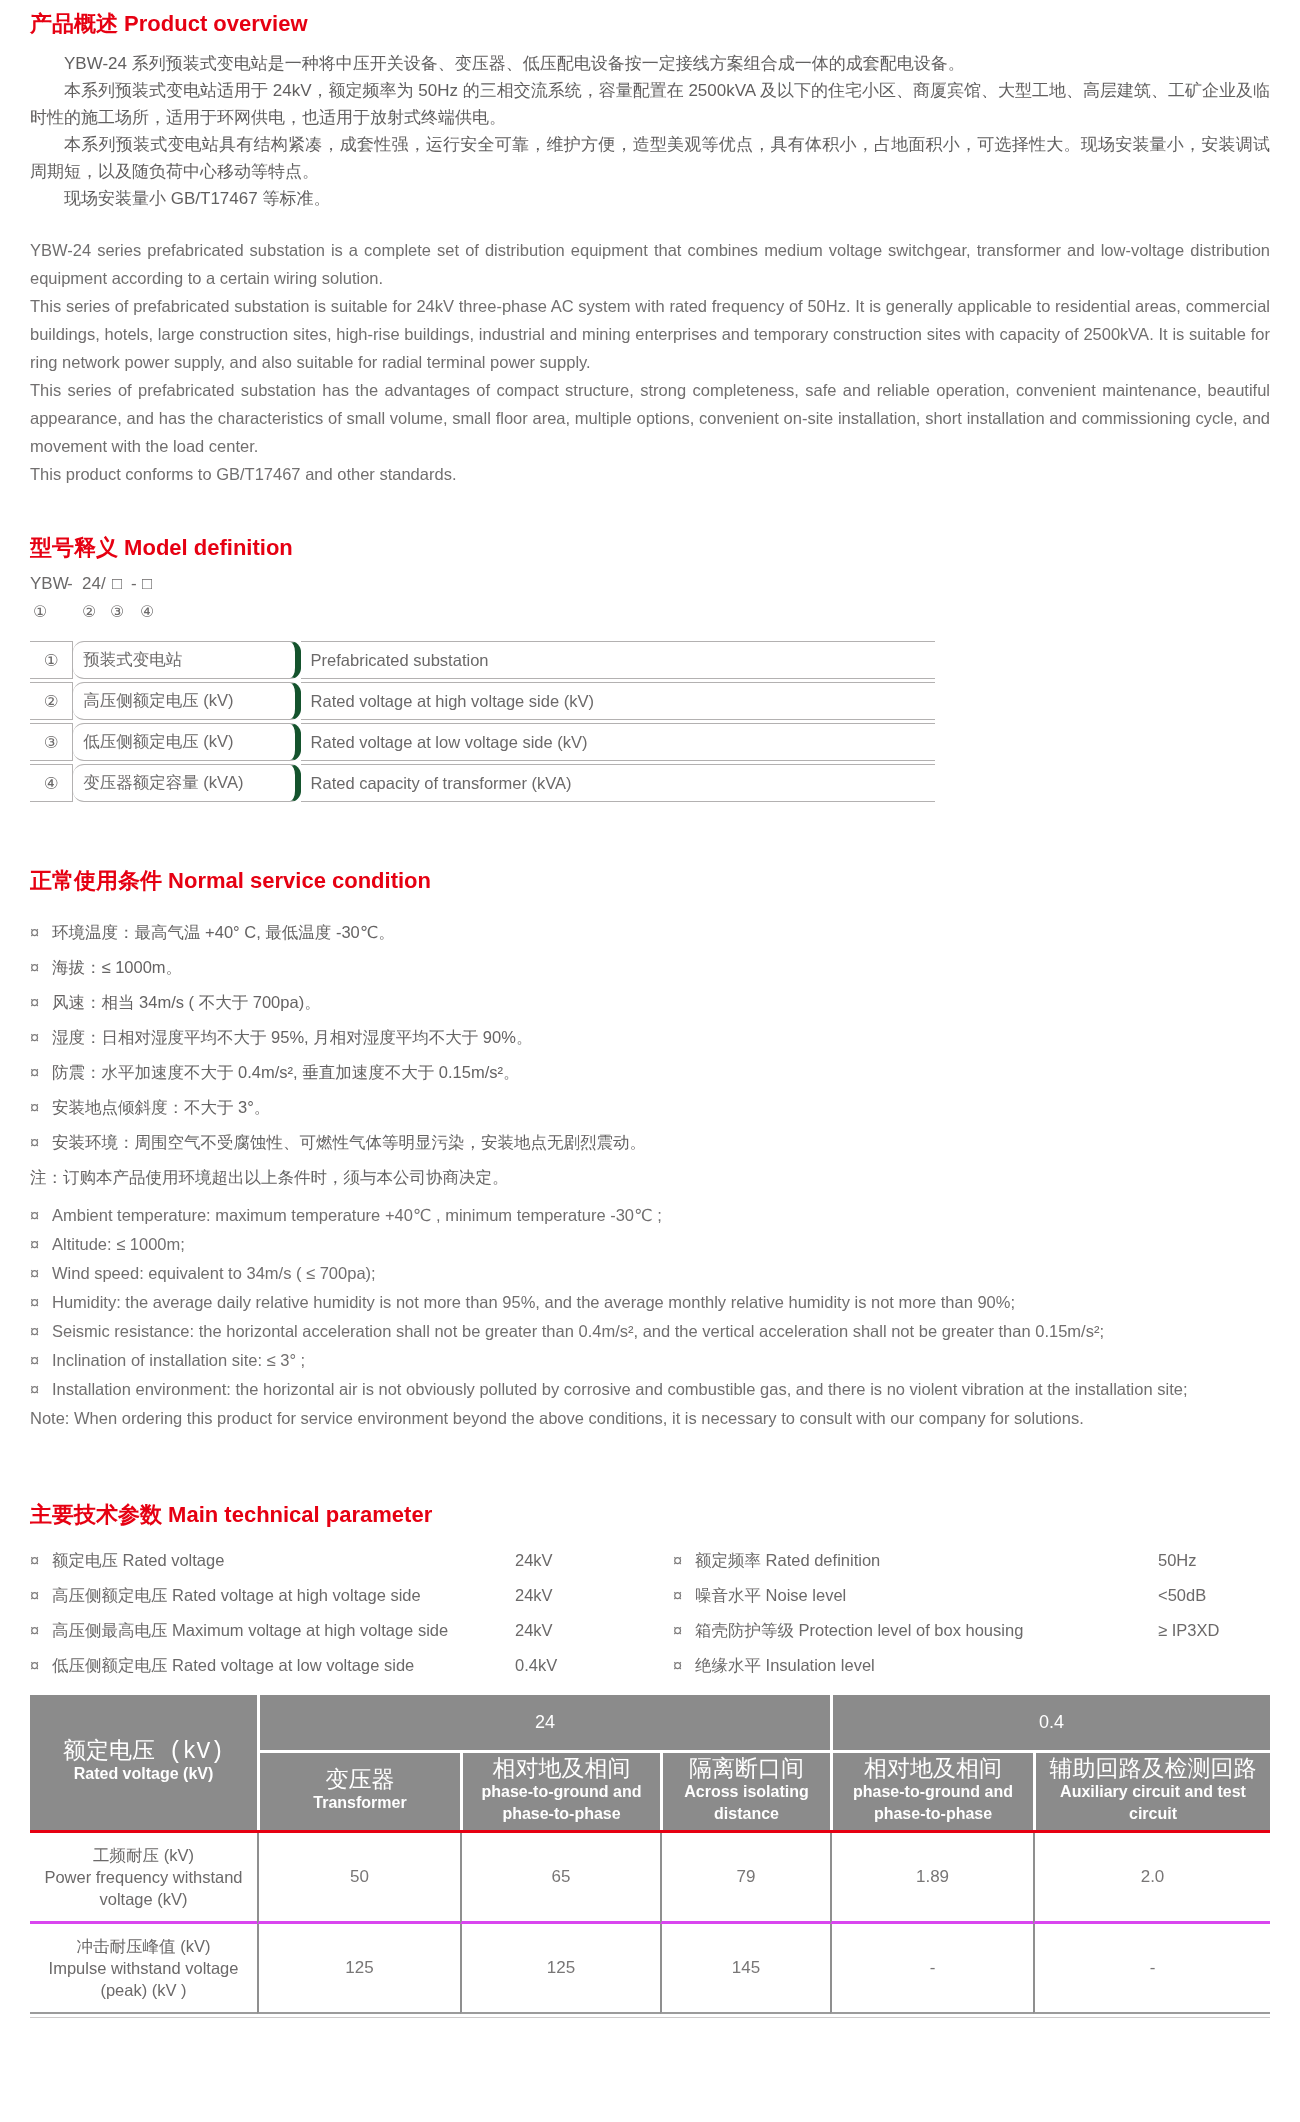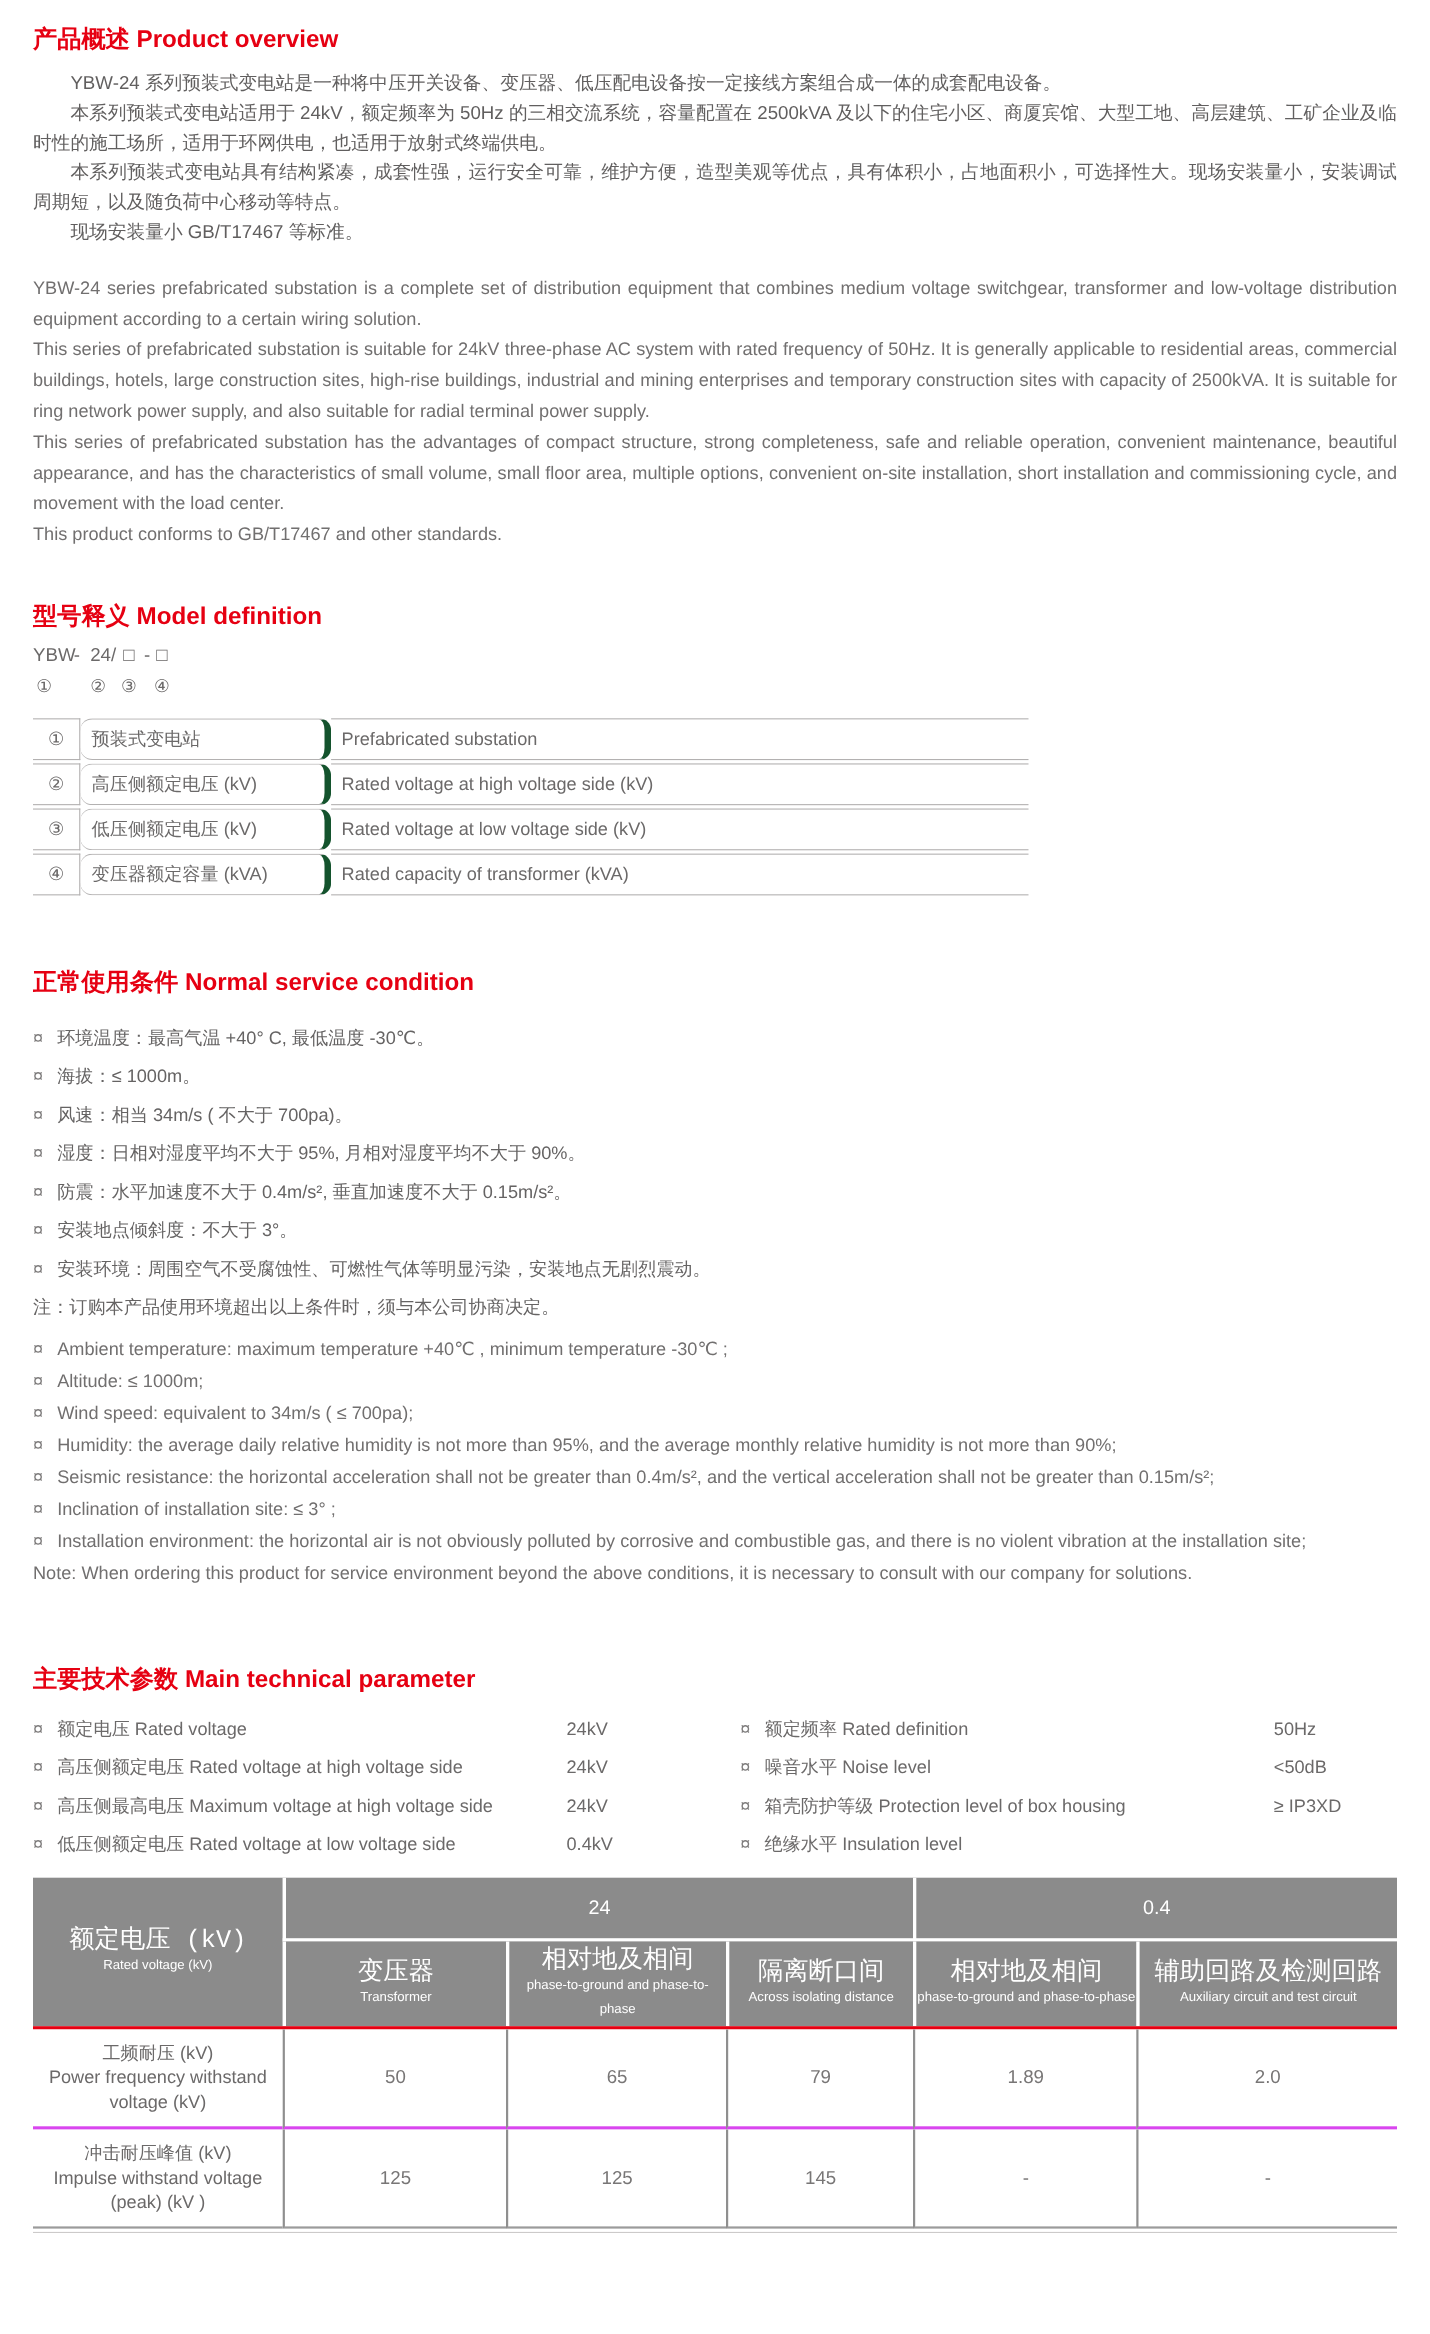--- a/index.html
+++ b/index.html
@@ -1,17 +1,17 @@
 <!DOCTYPE html>
 <html><head>
 <meta charset="utf-8">
 <style>
   html,body{margin:0;padding:0;background:#ffffff;}
   body{width:1300px;font-family:"Liberation Sans","DejaVu Sans",sans-serif;color:#6b6969;}
-  .page{padding:22px 30px 26px 30px;}
+  .page{padding:10px 30px 26px 30px;}
 
   .sec-title{color:#e60012;font-size:22px;font-weight:bold;line-height:28px;margin:0;}
   .mt-model{margin-top:46px;}
   .mt-service{margin-top:62px;}
   .mt-params{margin-top:68px;}
 
   
   .cn-paras{margin-top:12px;}
   .cn-paras p{margin:0;font-size:17px;line-height:27px;color:#615f5f;text-align:justify;text-indent:2em;}
   .en-paras{margin-top:24px;}
@@ -45,21 +45,21 @@
   .param-row .blt{width:16px;margin-right:6px;color:#7d7b7b;}
   .param-row .lbl{flex:1;}
   .param-row .val{width:112px;text-align:left;}
 
   
   table.tech{border-collapse:separate;border-spacing:0;width:1240px;margin-top:12px;table-layout:fixed;}
   table.tech td{padding:0;}
   .tech .hdr{background:#8b8b8b;color:#ffffff;text-align:center;vertical-align:middle;}
   .tech .hdr .cnl,.tech .hdr .enl{display:block;line-height:22px;}
   .tech .hdr .cnl{font-size:23px;font-family:Liberation Mono, monospace;}
-  .tech .hdr .enl{font-size:12px;}
+  .tech .hdr .enl{font-size:16px;font-weight:bold;}
   .tech .grp{height:55px;font-size:18px;border-bottom:3px solid #ffffff;}
   .tech .colh{height:77px;}
   .tech .wl{border-left:3px solid #ffffff;}
   .tech .corner{height:135px;}
   .tech tr.redline td{height:3px;background:#e60012;line-height:3px;font-size:0;}
   .tech .body td{background:#ffffff;color:#787676;text-align:center;vertical-align:middle;
      height:88px;font-size:17px;}
   .tech .body td + td{border-left:2px solid #8f8f8f;}
   .tech .body td.lab{font-size:16.5px;color:#6b6969;}
   .tech .body td.lab .cnl,.tech .body td.lab .enl{display:block;line-height:22px;}

